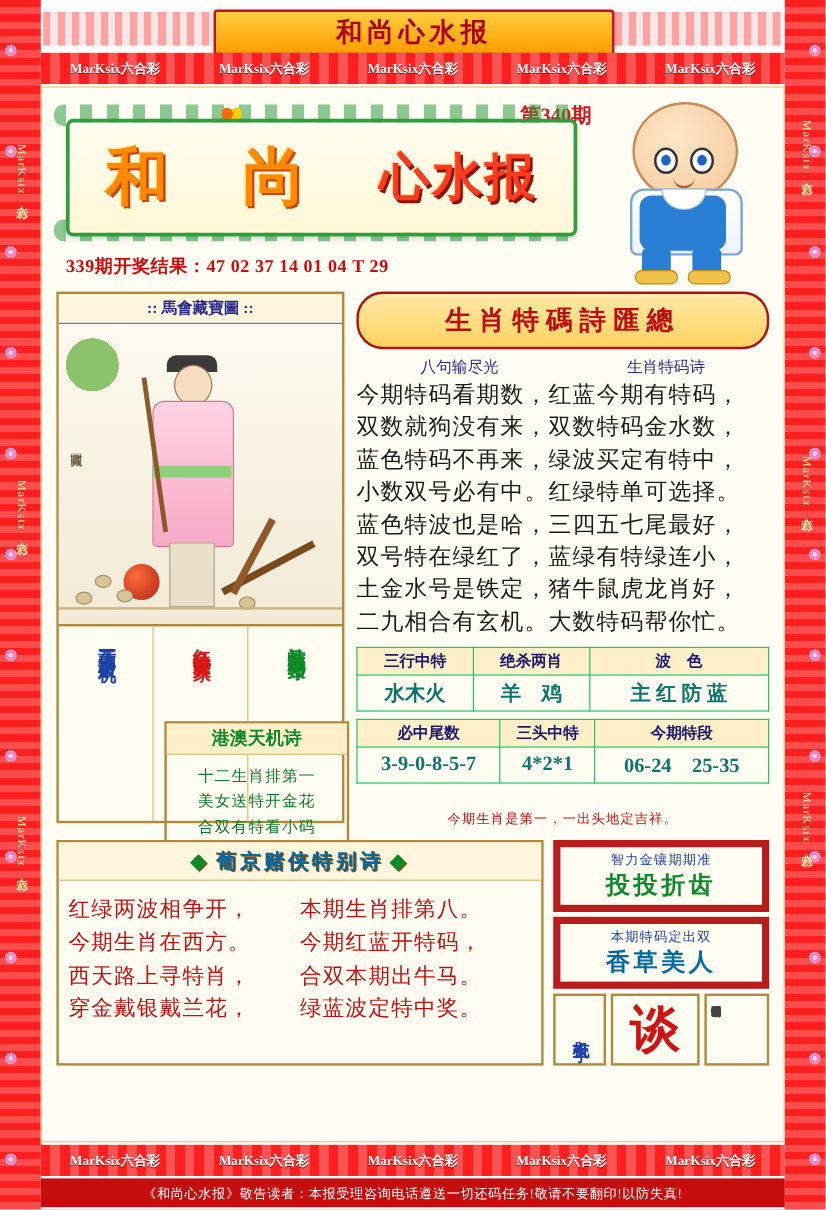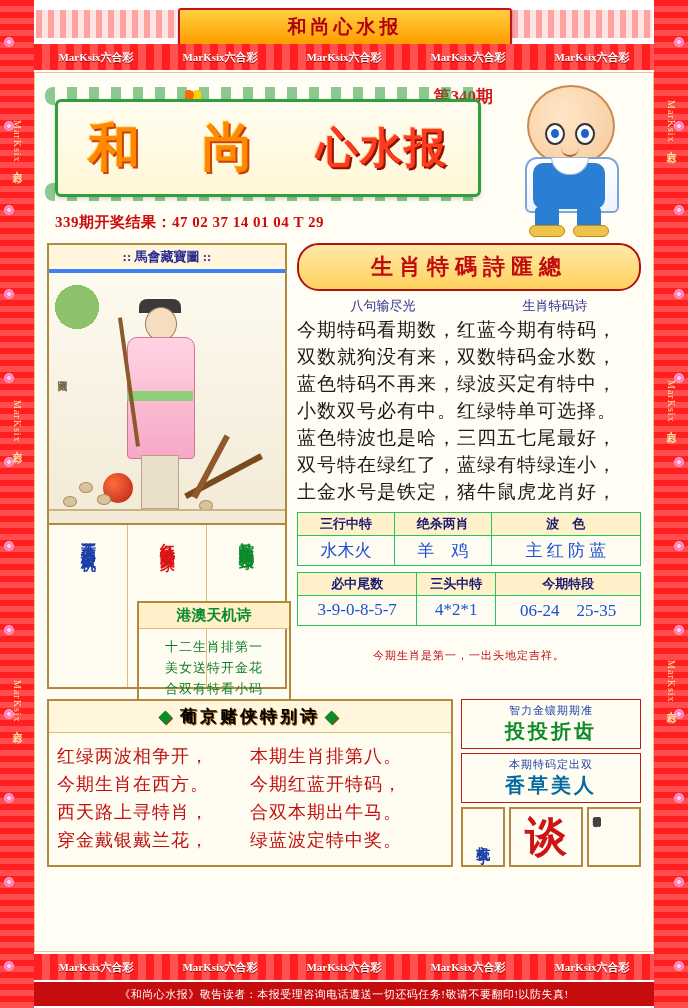--- a/index.html
+++ b/index.html
@@ -54,21 +54,21 @@
   }
   
   .titlebanner{
     position:absolute;left:178px;top:8px;width:330px;height:34px;
     background:linear-gradient(#ffcf3f,#ff9d00);
     border:2px solid #c1121f;border-radius:3px;
     display:flex;align-items:center;justify-content:center;
     box-shadow:0 1px 3px rgba(0,0,0,.3);
   }
   .titlebanner span{
-    font-family:"Liberation Serif",serif;font-size:19px;font-weight:bold;
+    font-family:"Liberation Serif",serif;font-size:22px;font-weight:bold;
     color:#b00010;letter-spacing:4px;
   }
   .banner-deco{position:absolute;top:10px;width:140px;height:28px;
     background:repeating-linear-gradient(90deg,#ff7a7a 0 6px,#ffd9d9 6px 12px);opacity:.7;}
   .banner-deco.l{left:36px;} .banner-deco.r{right:36px;}
   
   .content{
     position:absolute;left:34px;right:34px;top:72px;bottom:56px;
     background:#fffdf4;
     border:1px solid #e8c38a;
@@ -124,21 +124,21 @@
     font-family:"Liberation Serif",serif;font-size:15px;font-weight:bold;color:#cc0b0b;
     letter-spacing:.5px;
   }
   
   .body-cols{position:relative;padding:0 12px;display:flex;gap:10px;}
   .col-left{width:240px;}
   .col-right{flex:1;}
   .panel{border:2px solid #b08a3a;background:#fffdf2;}
   .panel-title{
     text-align:center;font-family:"Liberation Serif",serif;font-weight:bold;
-    color:#2b2b8f;font-size:13px;padding:3px 0;background:#fff6dd;border-bottom:4px solid #3b82f6;
+    color:#2b2b8f;font-size:13px;padding:3px 0;background:#fff6dd;border-bottom:1px solid #3b82f6;
   }
   .pic{
     height:250px;background:linear-gradient(#fdfaf0,#f3ead6);
     position:relative;overflow:hidden;
   }
   .pic .ground{position:absolute;left:0;right:0;bottom:12px;height:2px;background:#cbb184;}
   .pic .person{position:absolute;left:70px;top:34px;width:80px;height:190px;}
   .pic .p-head{position:absolute;left:26px;top:0;width:30px;height:32px;border-radius:50%;
     background:#f7ddc0;border:1px solid #9c7b54;}
   .pic .p-hat{position:absolute;left:20px;top:-8px;width:42px;height:14px;background:#3a3a3a;border-radius:8px 8px 0 0;}
@@ -176,35 +176,35 @@
     display:flex;align-items:center;justify-content:center;
   }
   .poem-head span{font-family:"Liberation Serif",serif;font-size:22px;font-weight:bold;color:#c00c0c;letter-spacing:6px;}
   .poem-sub{display:flex;justify-content:space-around;font-family:"Liberation Serif",serif;
     font-size:13px;color:#2b2b8f;margin-bottom:2px;}
   .poem-body{font-family:"Liberation Serif",serif;font-size:19px;line-height:1.42;color:#1a1a1a;letter-spacing:1px;}
   
   .tbl{width:100%;border-collapse:collapse;margin-top:6px;}
   .tbl th,.tbl td{border:1px solid #22c55e;text-align:center;font-family:"Liberation Serif",serif;}
   .tbl th{background:#fff0c9;font-size:13px;color:#1a1a6e;padding:2px 0;font-weight:bold;}
-  .tbl td{font-size:17px;padding:3px 0;color:#1d4ed8;font-weight:normal;background:#fffdf2;}
+  .tbl td{font-size:17px;padding:3px 0;color:#0f766e;font-weight:bold;background:#fffdf2;}
   .slogan{text-align:center;color:#c01010;font-size:11px;font-family:"Liberation Serif",serif;
     margin-top:22px;letter-spacing:1px;}
   
   .bottom{position:relative;margin:6px 12px 0 12px;display:flex;gap:8px;}
   .bottom-left{flex:1;border:2px solid #b08a3a;background:#fffdf2;}
   .bl-title{text-align:center;padding:4px 0;border-bottom:1px solid #ddbe7c;background:#fff6dd;}
-  .bl-title span{font-family:"Liberation Serif",serif;font-size:17px;font-weight:bold;color:#000000;letter-spacing:3px;
+  .bl-title span{font-family:"Liberation Serif",serif;font-size:17px;font-weight:bold;color:#0369a1;letter-spacing:3px;
     text-shadow:1px 1px 0 #8a4a00;}
   .bl-title .dia{color:#0d8a2a;}
   .bl-lines{padding:10px 8px;}
   .bl-lines .ln{font-family:"Liberation Serif",serif;font-size:18px;color:#c01010;line-height:1.55;letter-spacing:1px;display:flex;}
   .bl-lines .ln b{font-weight:normal;display:inline-block;width:50%;}
   .bottom-right{width:180px;display:flex;flex-direction:column;gap:4px;}
-  .br-box{border:1px solid #b91c1c;background:#fffdf2;text-align:center;padding:3px 0;}
+  .br-box{border:6px solid #b91c1c;background:#fffdf2;text-align:center;padding:3px 0;}
   .br-box .small{font-family:"Liberation Serif",serif;font-size:11px;color:#1c3fa8;letter-spacing:1px;}
   .br-box .big{font-family:"Liberation Serif",serif;font-size:20px;font-weight:bold;color:#0369a1;letter-spacing:3px;}
   .br-box .big.green{color:#0d8a2a;}
   .br-flex{display:flex;gap:4px;flex:1;}
   .br-vert{width:40px;border:2px solid #b08a3a;background:#fffdf2;display:flex;align-items:center;justify-content:center;}
   .br-vert .vtxt{font-size:14px;color:#1c3fa8;}
   .br-word{flex:1;border:2px solid #b08a3a;background:#fffdf2;display:flex;align-items:center;justify-content:center;}
   .br-word span{font-family:"Liberation Serif",serif;font-size:42px;font-weight:bold;color:#d11212;}
   .br-note{width:46px;border:2px solid #b08a3a;background:#fffdf2;padding:2px;}
   .br-note .vtxt{font-size:8px;color:#444;letter-spacing:0;}
@@ -372,20 +372,21 @@
           <span>生肖特码诗</span>
         </div>
         <div class="poem-body">
           <div>今期特码看期数，红蓝今期有特码，</div>
           <div>双数就狗没有来，双数特码金水数，</div>
           <div>蓝色特码不再来，绿波买定有特中，</div>
           <div>小数双号必有中。红绿特单可选择。</div>
           <div>蓝色特波也是哈，三四五七尾最好，</div>
           <div>双号特在绿红了，蓝绿有特绿连小，</div>
           <div>土金水号是铁定，猪牛鼠虎龙肖好，</div>
+          <div>二九相合有玄机。大数特码帮你忙。</div>
         </div>
 
         <table class="tbl">
           <tbody>
               <tr>
             <th>三行中特</th>
             <th>绝杀两肖</th>
             <th>波　色</th>
           </tr>
           <tr>

